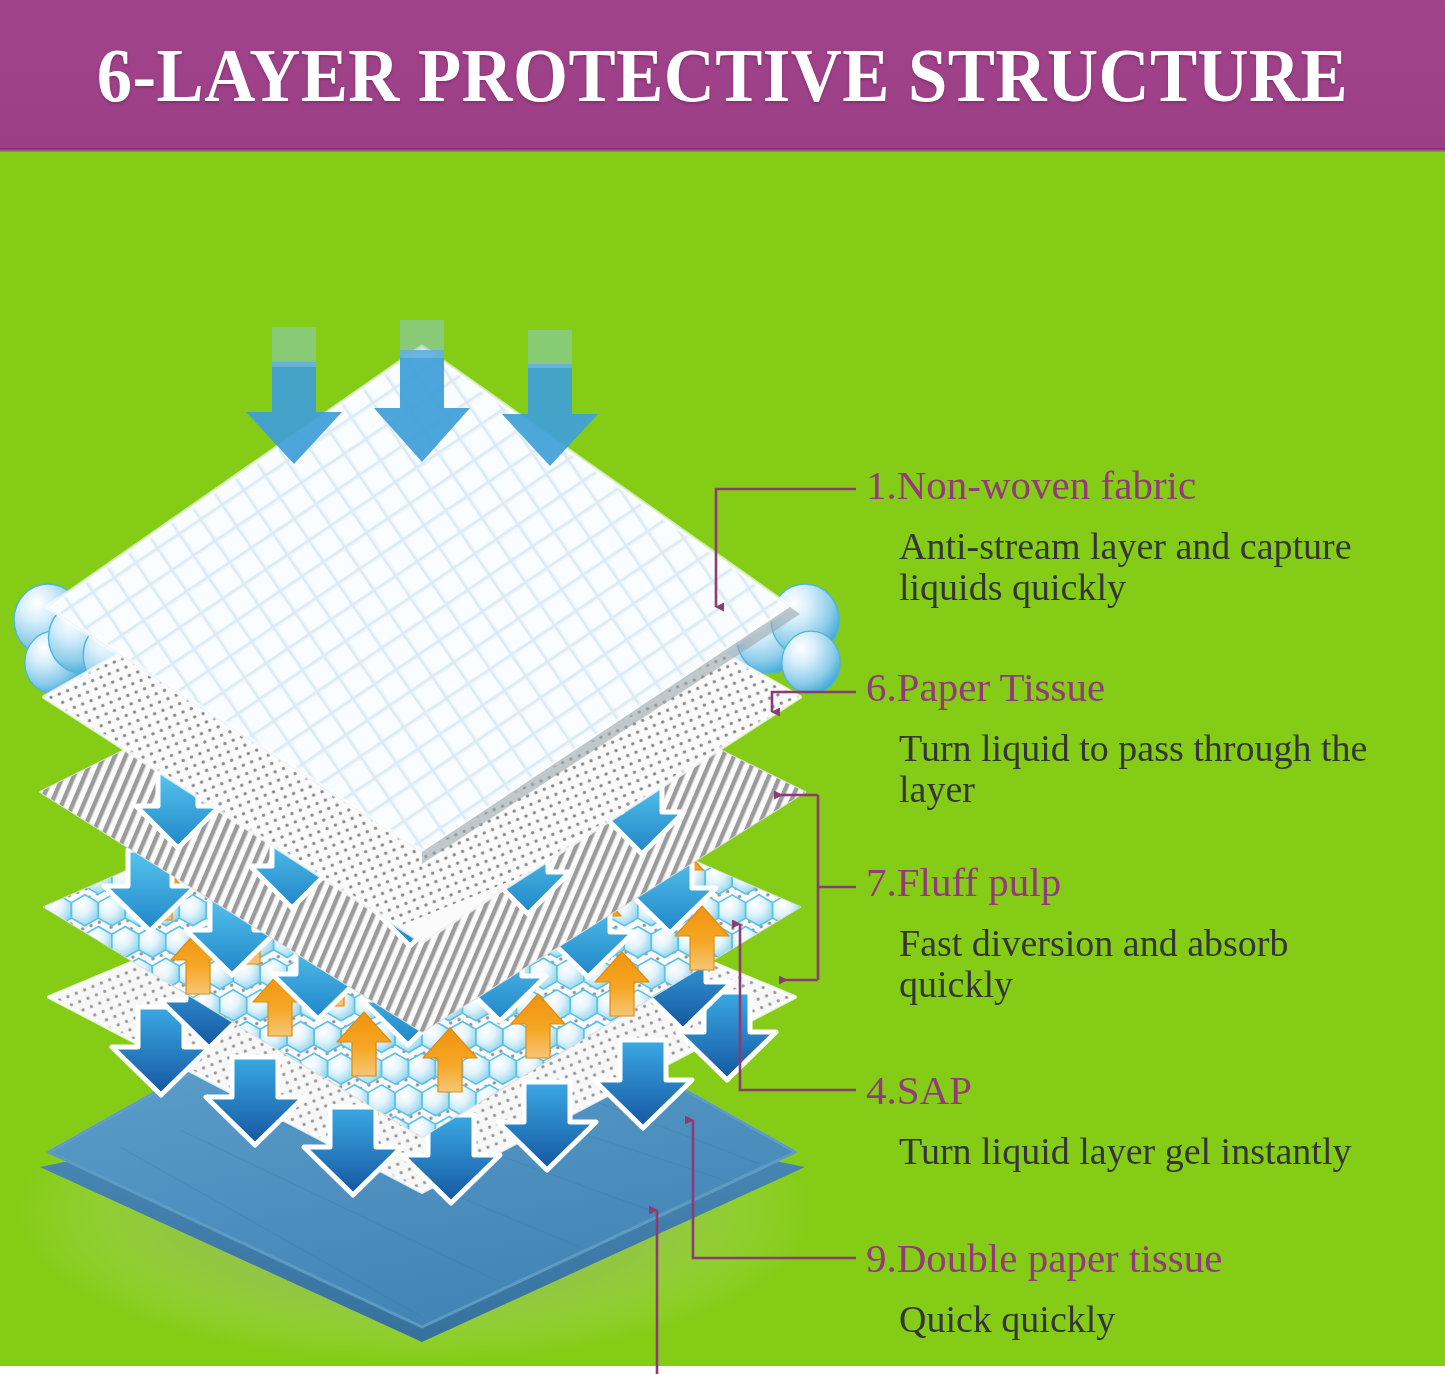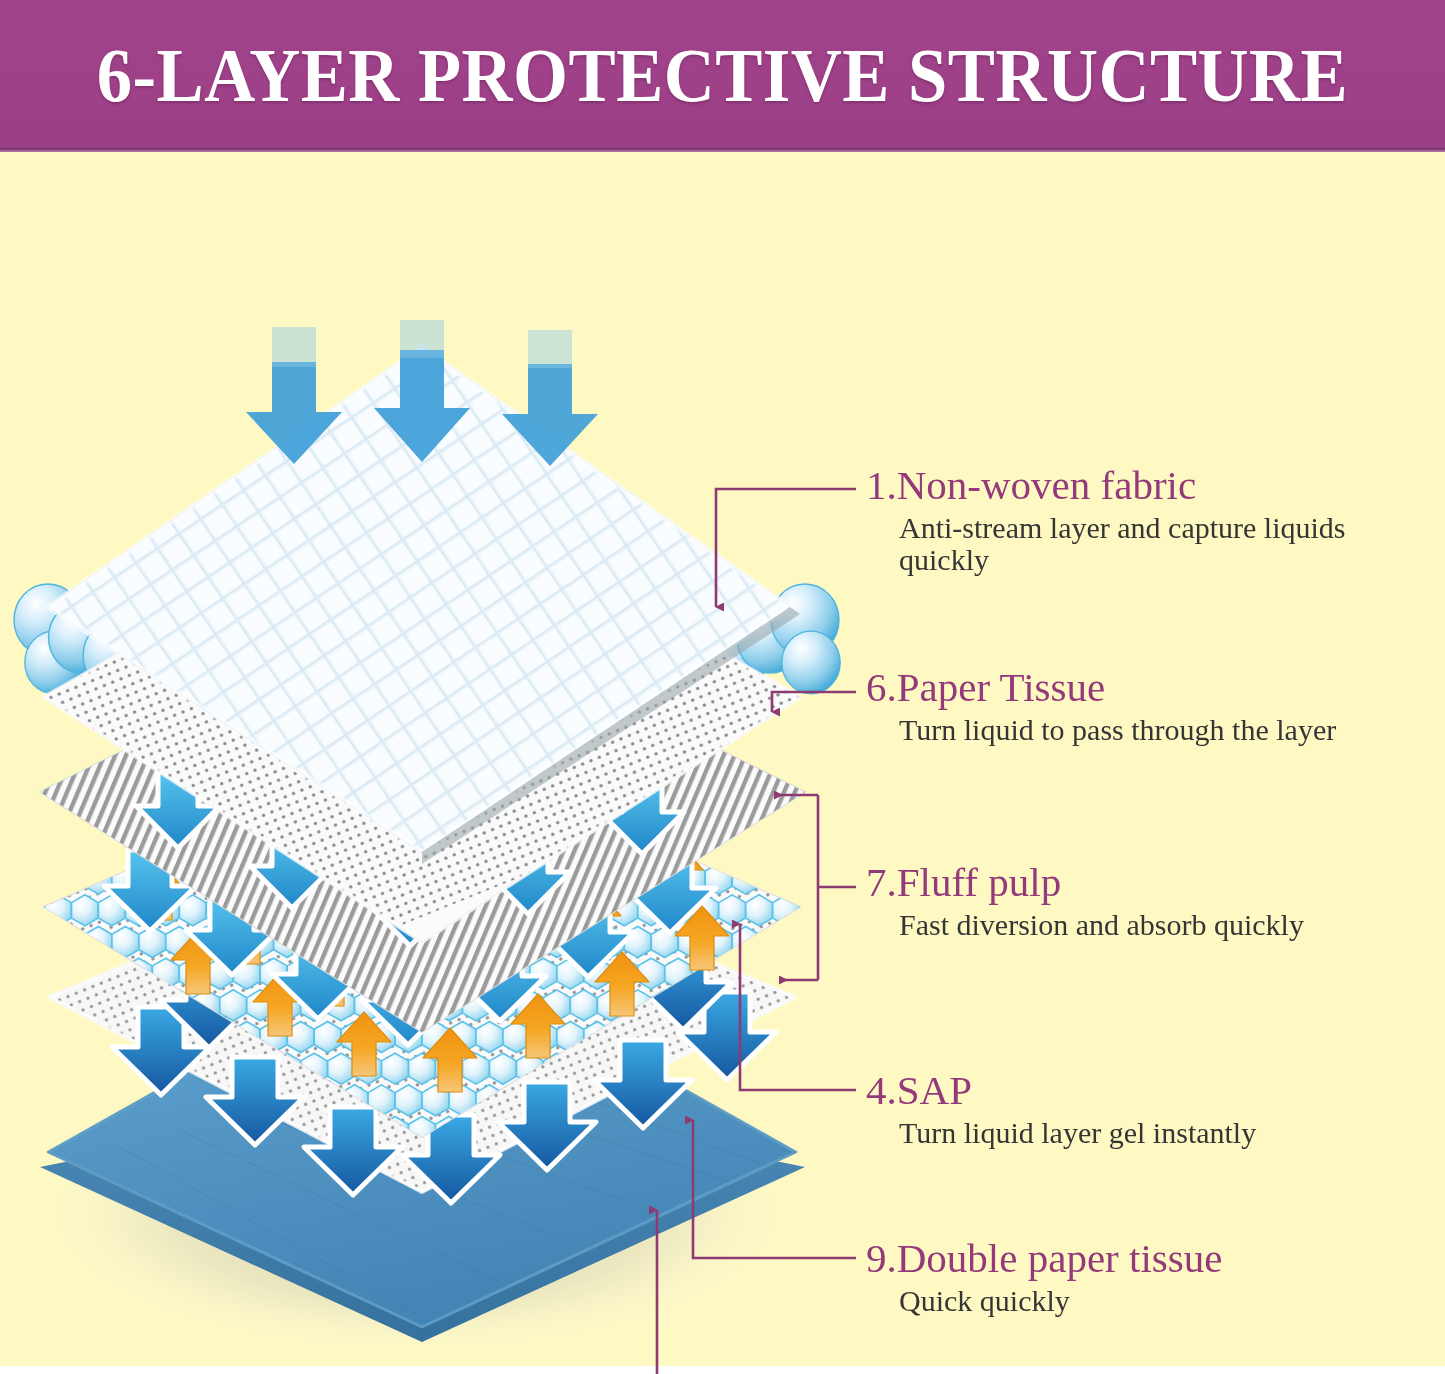--- a/index.html
+++ b/index.html
@@ -47,21 +47,21 @@
     white-space: nowrap;
     text-shadow: 0 2px 3px rgba(80,20,65,0.35);
   }
 
   
   #diagram-stage {
     position: absolute;
     left: 0; top: 152px;
     width: 1445px;
     height: 1214px;
-    background: #fef9c3;
+    background: #84cc16;
   }
   #layer-svg {
     position: absolute;
     left: 0; top: 0;
     width: 1445px;
     height: 1222px;
     display: block;
   }
 
   
@@ -72,24 +72,24 @@
   .callout-title {
     color: #943a7b;
     font-family: "Liberation Serif", "DejaVu Serif", serif;
     font-size: 41px;
     line-height: 46px;
     white-space: nowrap;
   }
   .callout-desc {
     color: #353535;
     font-family: "Liberation Serif", "DejaVu Serif", serif;
-    font-size: 30px;
-    line-height: 32px;
+    font-size: 38px;
+    line-height: 41px;
     margin-left: 33px;
-    margin-top: 4px;
+    margin-top: 18px;
     max-width: 470px;
   }
   #callout-1 { left: 866px; top: 310px; }
   #callout-2 { left: 866px; top: 512px; }
   #callout-3 { left: 866px; top: 707px; }
   #callout-4 { left: 866px; top: 915px; }
   #callout-5 { left: 866px; top: 1083px; }
   #callout-5 .callout-desc { max-width: 420px; }
 </style>
 </head>

